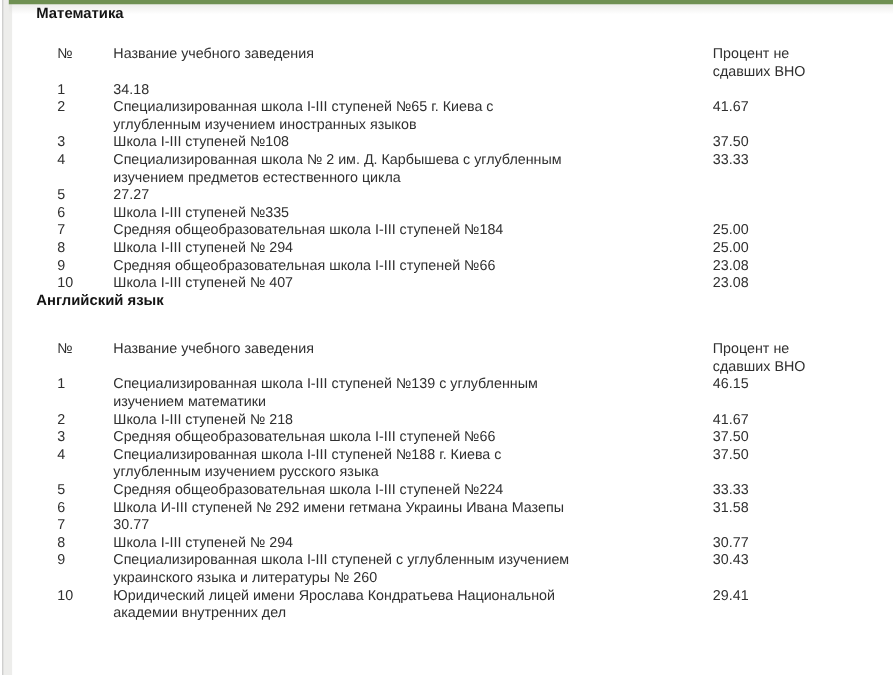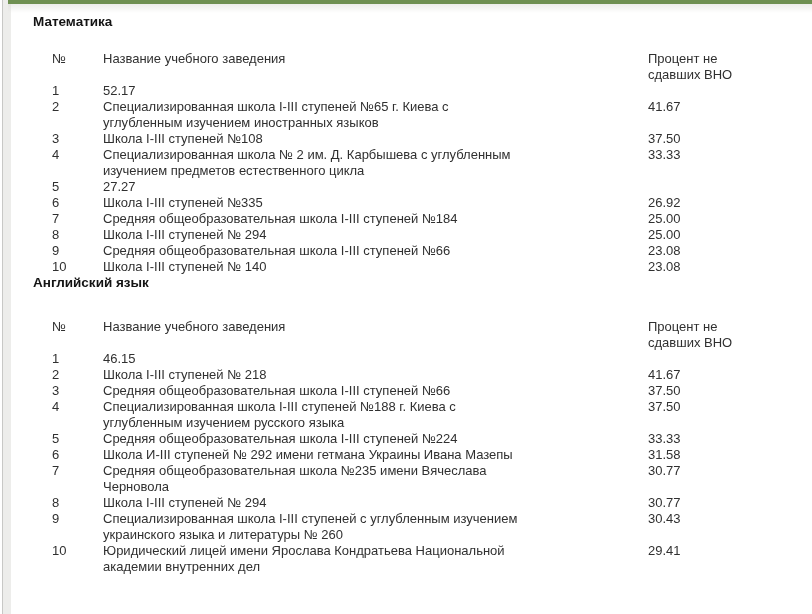--- a/index.html
+++ b/index.html
@@ -42,21 +42,21 @@
     top: 0;
     bottom: 0;
     width: 8px;
     background: #ededeb;
     border-left: 1px solid #c8c8c6;
     z-index: 2;
   }
   .content {
     position: absolute;
     left: 0;
-    top: 10px;
+    top: 0;
     right: 0;
     padding-top: 4px;
     z-index: 4;
   }
   .section-title {
     margin: 0 0 0 33px;
     font-size: 13.5px;
     font-weight: 700;
     line-height: 16px;
     color: #141414;
@@ -88,21 +88,21 @@
     <div class="tbl">
       <div class="thead">
         <div class="hcell">№</div>
         <div class="hcell">Название учебного заведения</div>
         <div class="hcell">Процент не
 сдавших ВНО</div>
       </div>
       <div class="rows">
           <div class="trow">
             <div class="cell c-num">1</div>
-            <div class="cell c-percent">52.17</div>
+            <div class="cell c-percent">34.18</div>
           </div>
           <div class="trow">
             <div class="cell c-num">2</div>
             <div class="cell c-name">Специализированная школа I-III ступеней №65 г. Киева с
 углубленным изучением иностранных языков</div>
             <div class="cell c-percent">41.67</div>
           </div>
           <div class="trow">
             <div class="cell c-num">3</div>
             <div class="cell c-name">Школа I-III ступеней №108</div>
@@ -114,58 +114,59 @@
 изучением предметов естественного цикла</div>
             <div class="cell c-percent">33.33</div>
           </div>
           <div class="trow">
             <div class="cell c-num">5</div>
             <div class="cell c-percent">27.27</div>
           </div>
           <div class="trow">
             <div class="cell c-num">6</div>
             <div class="cell c-name">Школа I-III ступеней №335</div>
-            <div class="cell c-percent">26.92</div>
           </div>
           <div class="trow">
             <div class="cell c-num">7</div>
             <div class="cell c-name">Средняя общеобразовательная школа I-III ступеней №184</div>
             <div class="cell c-percent">25.00</div>
           </div>
           <div class="trow">
             <div class="cell c-num">8</div>
             <div class="cell c-name">Школа I-III ступеней № 294</div>
             <div class="cell c-percent">25.00</div>
           </div>
           <div class="trow">
             <div class="cell c-num">9</div>
             <div class="cell c-name">Средняя общеобразовательная школа I-III ступеней №66</div>
             <div class="cell c-percent">23.08</div>
           </div>
           <div class="trow">
             <div class="cell c-num">10</div>
-            <div class="cell c-name">Школа I-III ступеней № 140</div>
+            <div class="cell c-name">Школа I-III ступеней № 407</div>
             <div class="cell c-percent">23.08</div>
           </div>
         </div>
     </div>
   </section>
 
   <section class="s1">
     <h2 class="section-title">Английский язык</h2>
     <div class="tbl">
       <div class="thead">
         <div class="hcell">№</div>
         <div class="hcell">Название учебного заведения</div>
         <div class="hcell">Процент не
 сдавших ВНО</div>
       </div>
       <div class="rows">
           <div class="trow">
             <div class="cell c-num">1</div>
+            <div class="cell c-name">Специализированная школа I-III ступеней №139 с углубленным
+изучением математики</div>
             <div class="cell c-percent">46.15</div>
           </div>
           <div class="trow">
             <div class="cell c-num">2</div>
             <div class="cell c-name">Школа I-III ступеней № 218</div>
             <div class="cell c-percent">41.67</div>
           </div>
           <div class="trow">
             <div class="cell c-num">3</div>
             <div class="cell c-name">Средняя общеобразовательная школа I-III ступеней №66</div>
@@ -182,22 +183,20 @@
             <div class="cell c-name">Средняя общеобразовательная школа I-III ступеней №224</div>
             <div class="cell c-percent">33.33</div>
           </div>
           <div class="trow">
             <div class="cell c-num">6</div>
             <div class="cell c-name">Школа И-III ступеней № 292 имени гетмана Украины Ивана Мазепы</div>
             <div class="cell c-percent">31.58</div>
           </div>
           <div class="trow">
             <div class="cell c-num">7</div>
-            <div class="cell c-name">Средняя общеобразовательная школа №235 имени Вячеслава
-Черновола</div>
             <div class="cell c-percent">30.77</div>
           </div>
           <div class="trow">
             <div class="cell c-num">8</div>
             <div class="cell c-name">Школа I-III ступеней № 294</div>
             <div class="cell c-percent">30.77</div>
           </div>
           <div class="trow">
             <div class="cell c-num">9</div>
             <div class="cell c-name">Специализированная школа I-III ступеней с углубленным изучением

